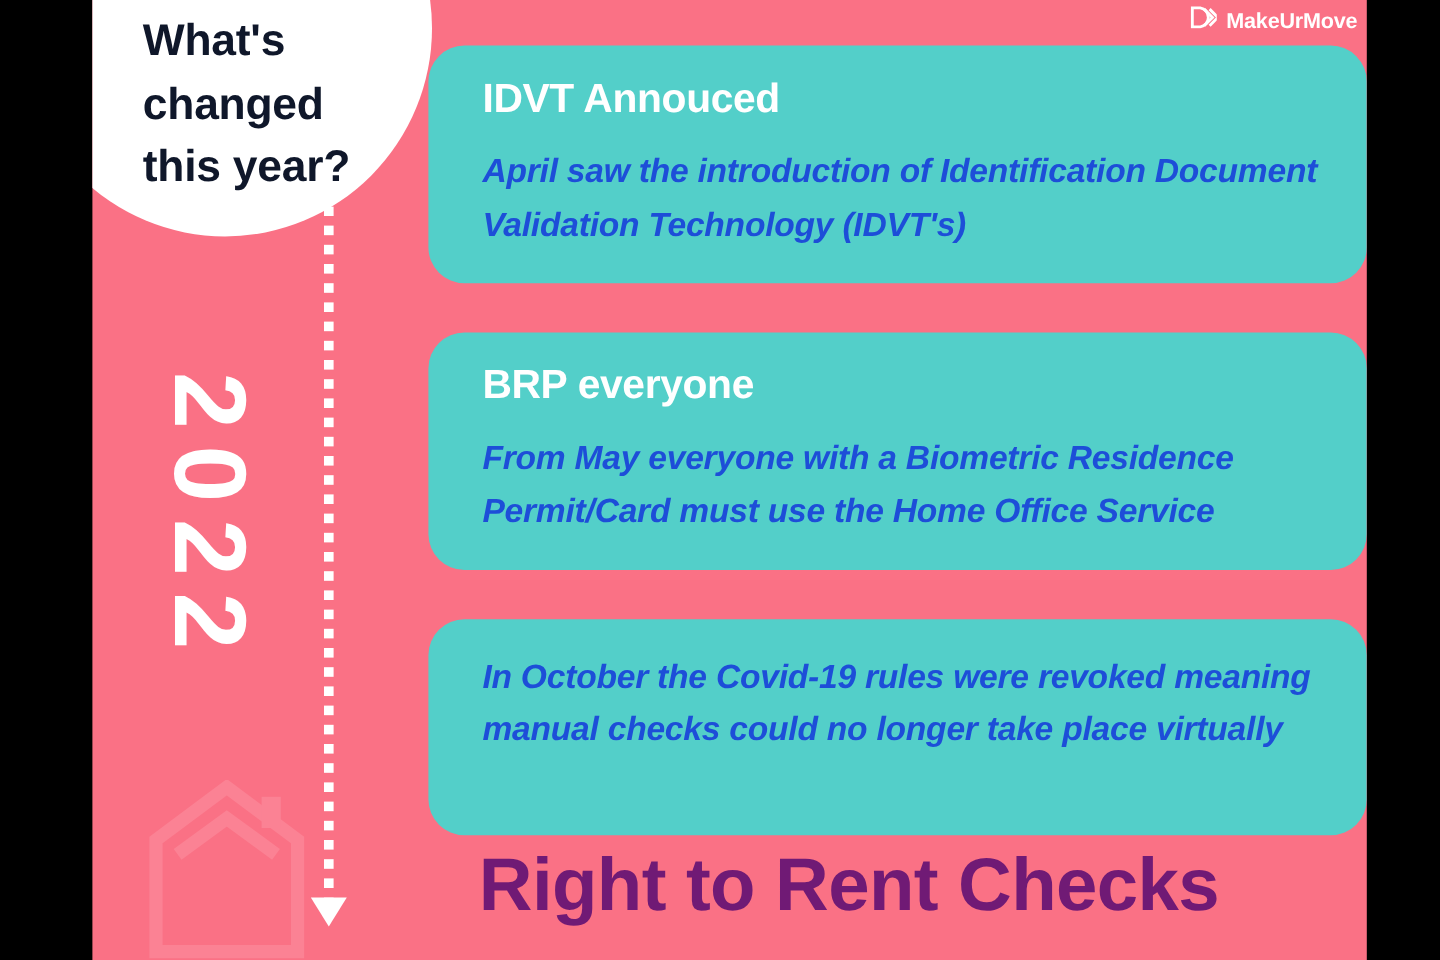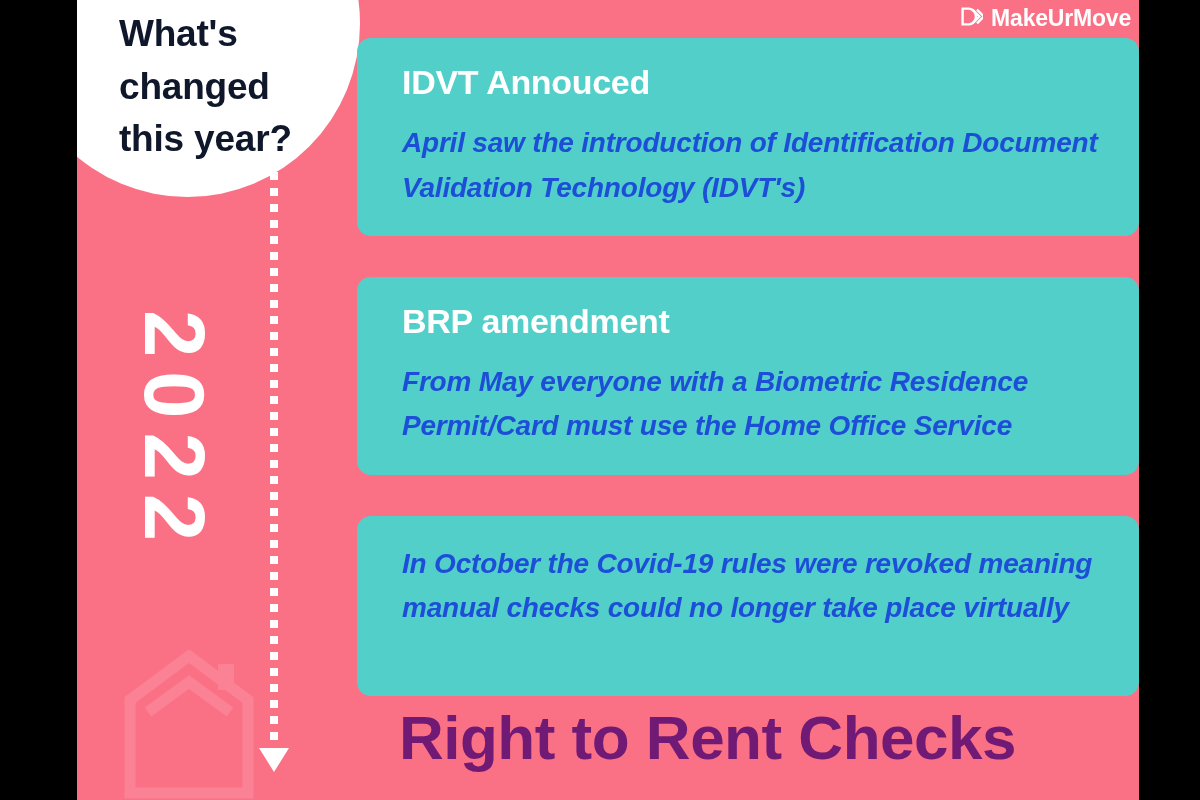--- a/index.html
+++ b/index.html
@@ -111,36 +111,36 @@
     position: absolute;
     right: 8px;
     top: 5px;
     display: flex;
     align-items: center;
     gap: 8px;
   }
   #logo-mark { display: block; }
   #logo-text {
     color: #FFFFFF;
-    font-size: 23px;
+    font-size: 18px;
     font-weight: 700;
     letter-spacing: -0.2px;
   }
 
   
   #cards {
     position: absolute;
     left: 280px;
     top: 38px;
     width: 782px;
   }
   .card {
     position: relative;
     background: #53CFC9;
-    border-radius: 14px;
+    border-radius: 30px;
     padding: 26px 32px 26px 45px;
     margin-bottom: 41px;
     box-sizing: border-box;
     min-height: 180px;
   }
   .card-title {
     color: #FFFFFF;
     font-size: 34px;
     font-weight: 700;
     line-height: 1.1;
@@ -209,21 +209,21 @@
     </div>
 
     <div id="cards">
 
       <div class="card">
         <h2 class="card-title">IDVT Annouced</h2>
         <p class="card-body">April saw the introduction of Identification Document Validation Technology (IDVT's)</p>
       </div>
 
       <div class="card">
-        <h2 class="card-title">BRP amendment</h2>
+        <h2 class="card-title">BRP everyone</h2>
         <p class="card-body">From May everyone with a Biometric Residence Permit/Card must use the Home Office Service</p>
       </div>
 
       <div class="card">
         <p class="card-body">In October the Covid-19 rules were revoked meaning manual checks could no longer take place virtually</p>
       </div>
 
     </div>
 
     <div id="headline">Right to Rent Checks</div>

